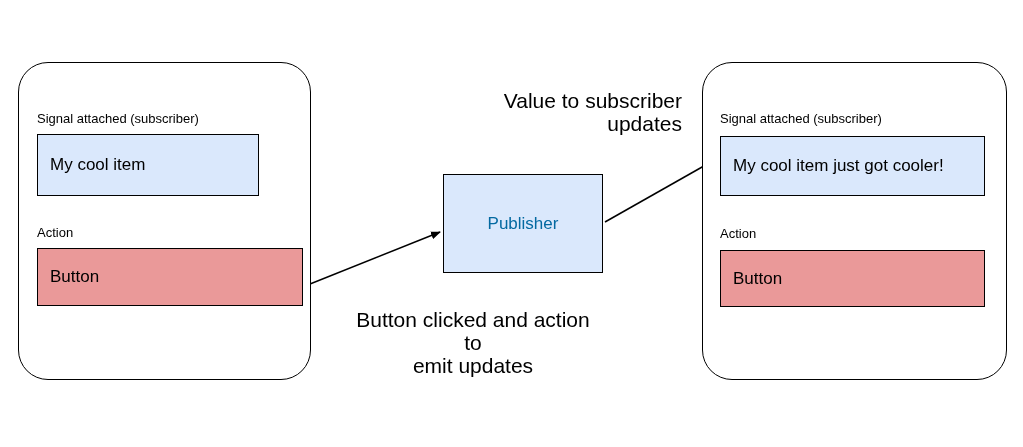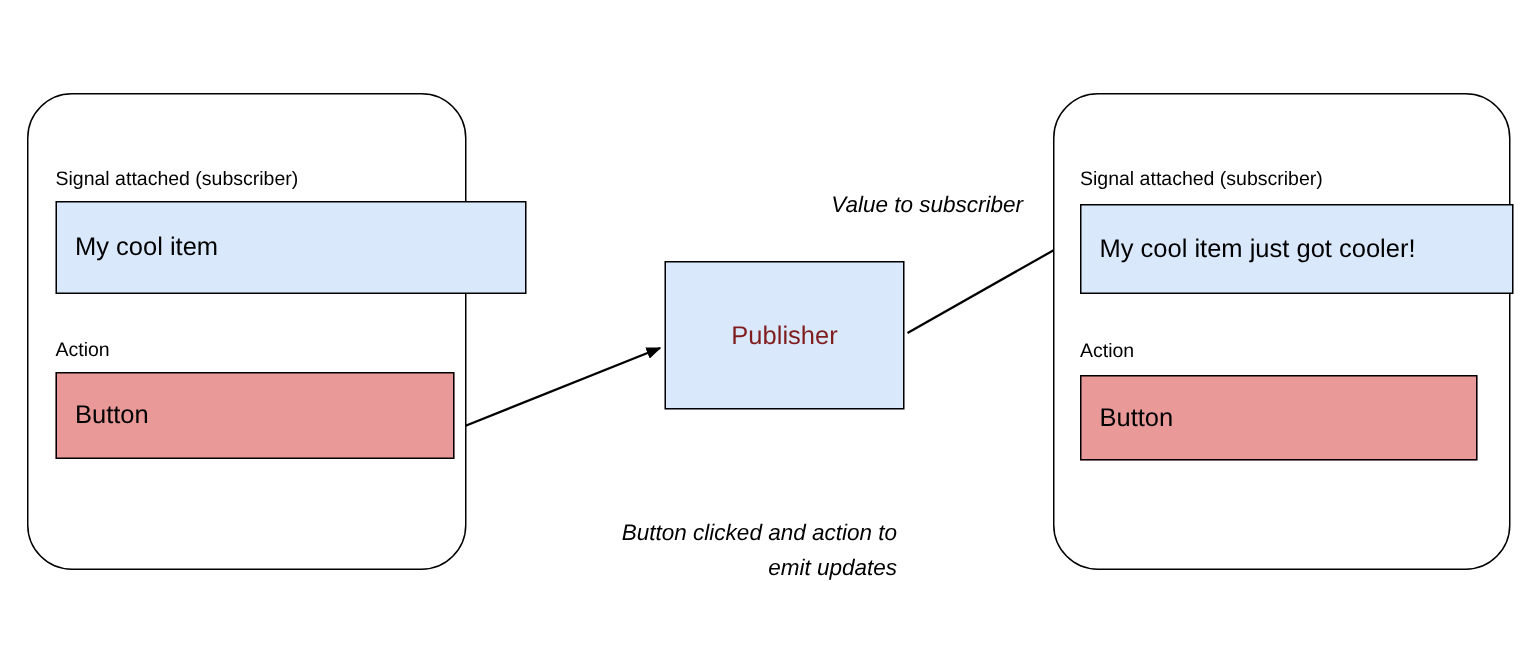--- a/index.html
+++ b/index.html
@@ -50,69 +50,67 @@
     font-size: 17px;
     line-height: 20px;
     color: #000000;
     white-space: nowrap;
   }
   .fill-blue { background: #dae8fc; }
   .fill-red  { background: #ea9999; padding-left: 12px; }
 
   
   #label-signal-left { left: 37px;  top: 112px; }
-  #box-signal-left   { left: 37px;  top: 134px; width: 314px; height: 62px; }
+  #box-signal-left   { left: 37px;  top: 134px; width: 222px; height: 62px; }
   #label-action-left { left: 37px;  top: 226px; }
   #box-action-left   { left: 37px;  top: 248px; width: 266px; height: 58px; }
 
   
   #label-signal-right { left: 720px; top: 112px; }
-  #box-signal-right   { left: 720px; top: 136px; width: 289px; height: 60px; }
+  #box-signal-right   { left: 720px; top: 136px; width: 265px; height: 60px; }
   #label-action-right { left: 720px; top: 227px; }
   #box-action-right   { left: 720px; top: 250px; width: 265px; height: 57px; }
 
   
   #publisher-node {
     position: absolute;
     left: 443px;
     top: 174px;
     width: 160px;
     height: 99px;
     box-sizing: border-box;
     border: 1.4px solid #000000;
     background: #dae8fc;
     display: flex;
     align-items: center;
     justify-content: center;
   }
   #publisher-node .box-text {
     font-size: 17px;
-    color: #7f1d1d;
+    color: #0369a1;
   }
 
   
   .annotation {
     position: absolute;
-    font-style: italic;
-    font-size: 15px;
+    font-size: 21px;
     line-height: 23px;
     color: #000000;
-    margin-top: 36px;
   }
   #annotation-updates {
     left: 470px;
     top: 89px;
     width: 212px;
     text-align: right;
   }
   #annotation-clicked {
     left: 348px;
     top: 308px;
     width: 250px;
-    text-align: right;
+    text-align: center;
   }
 
   
   #connectors {
     position: absolute;
     left: 0;
     top: 0;
     width: 1023px;
     height: 447px;
     pointer-events: none;
@@ -156,20 +154,21 @@
     <span class="box-text">My cool item just got cooler!</span>
   </div>
 
   <div class="field-label" id="label-action-right">Action</div>
   <div class="value-box fill-red" id="box-action-right">
     <span class="box-text">Button</span>
   </div>
 
   <div class="annotation" id="annotation-updates">
     <div>Value to subscriber</div>
+    <div>updates</div>
   </div>
 
   <div class="annotation" id="annotation-clicked">
     <div>Button clicked and action to</div>
     <div>emit updates</div>
   </div>
 
 </div>
 
 </body></html>

